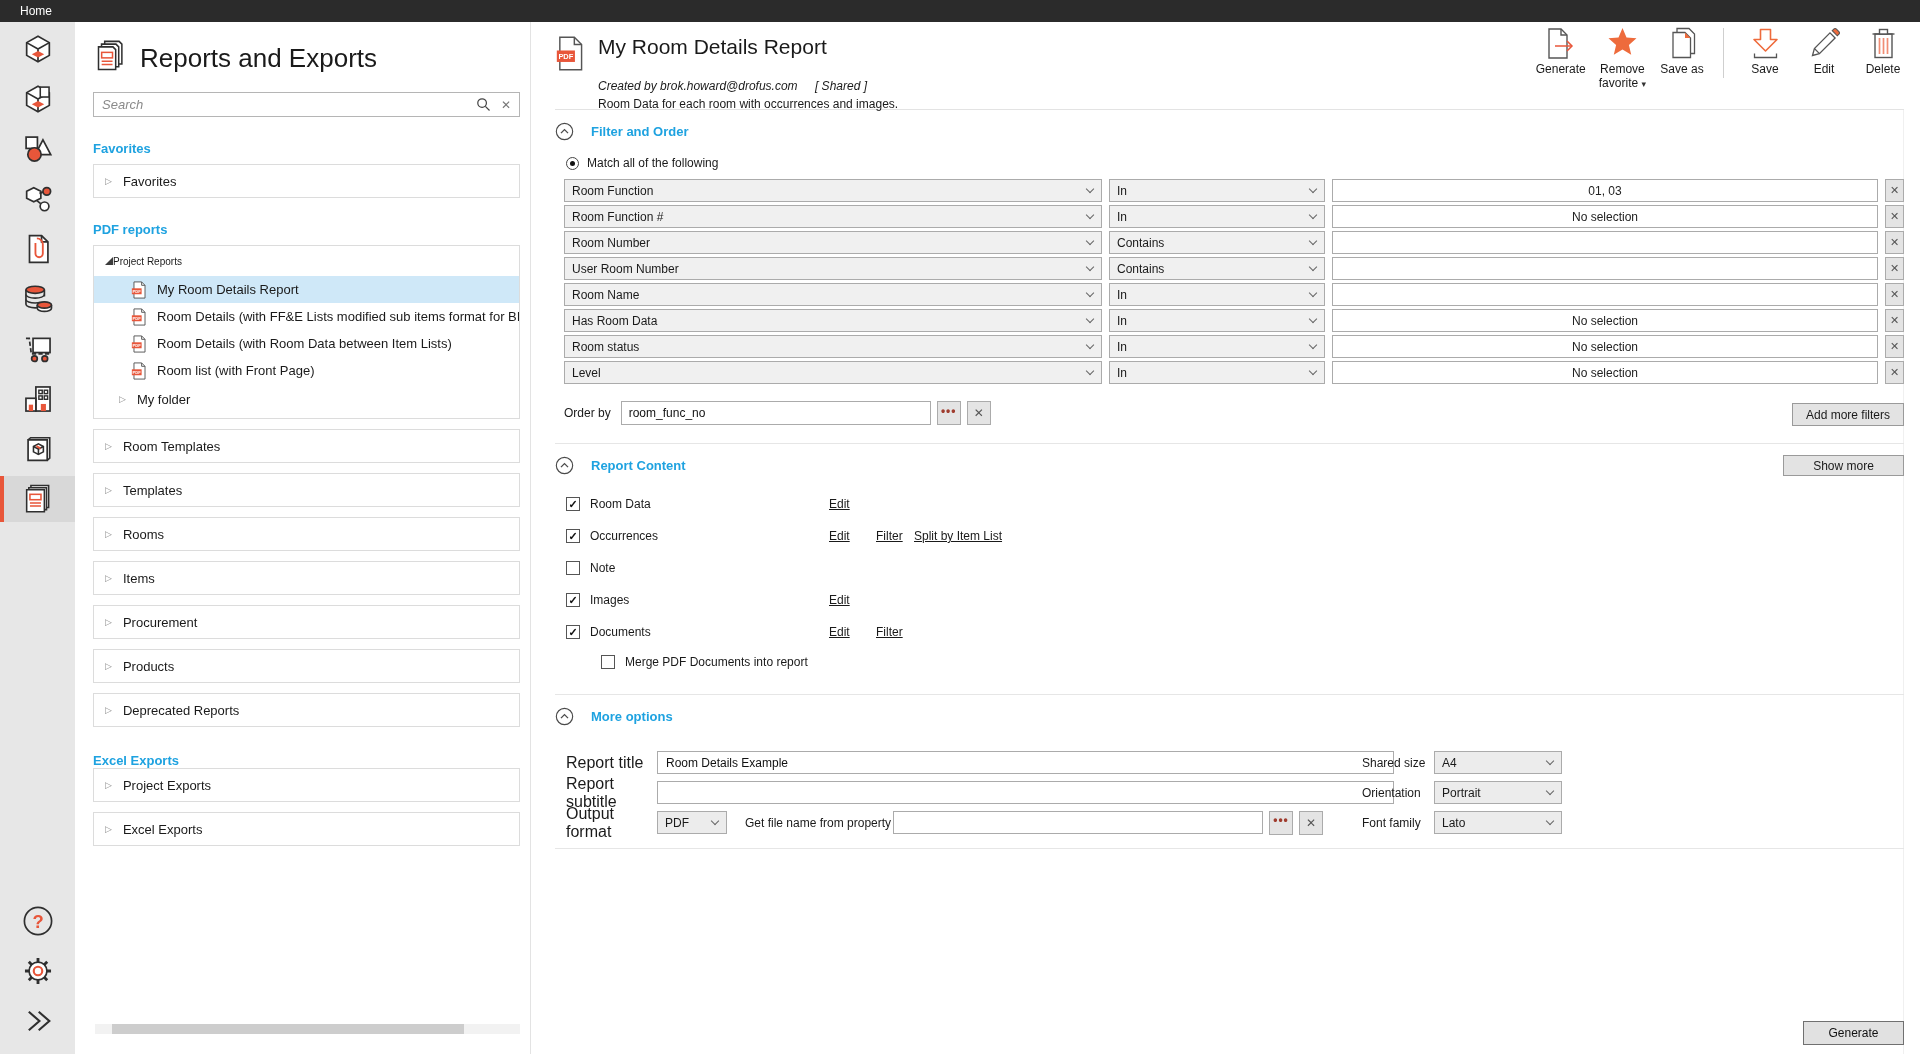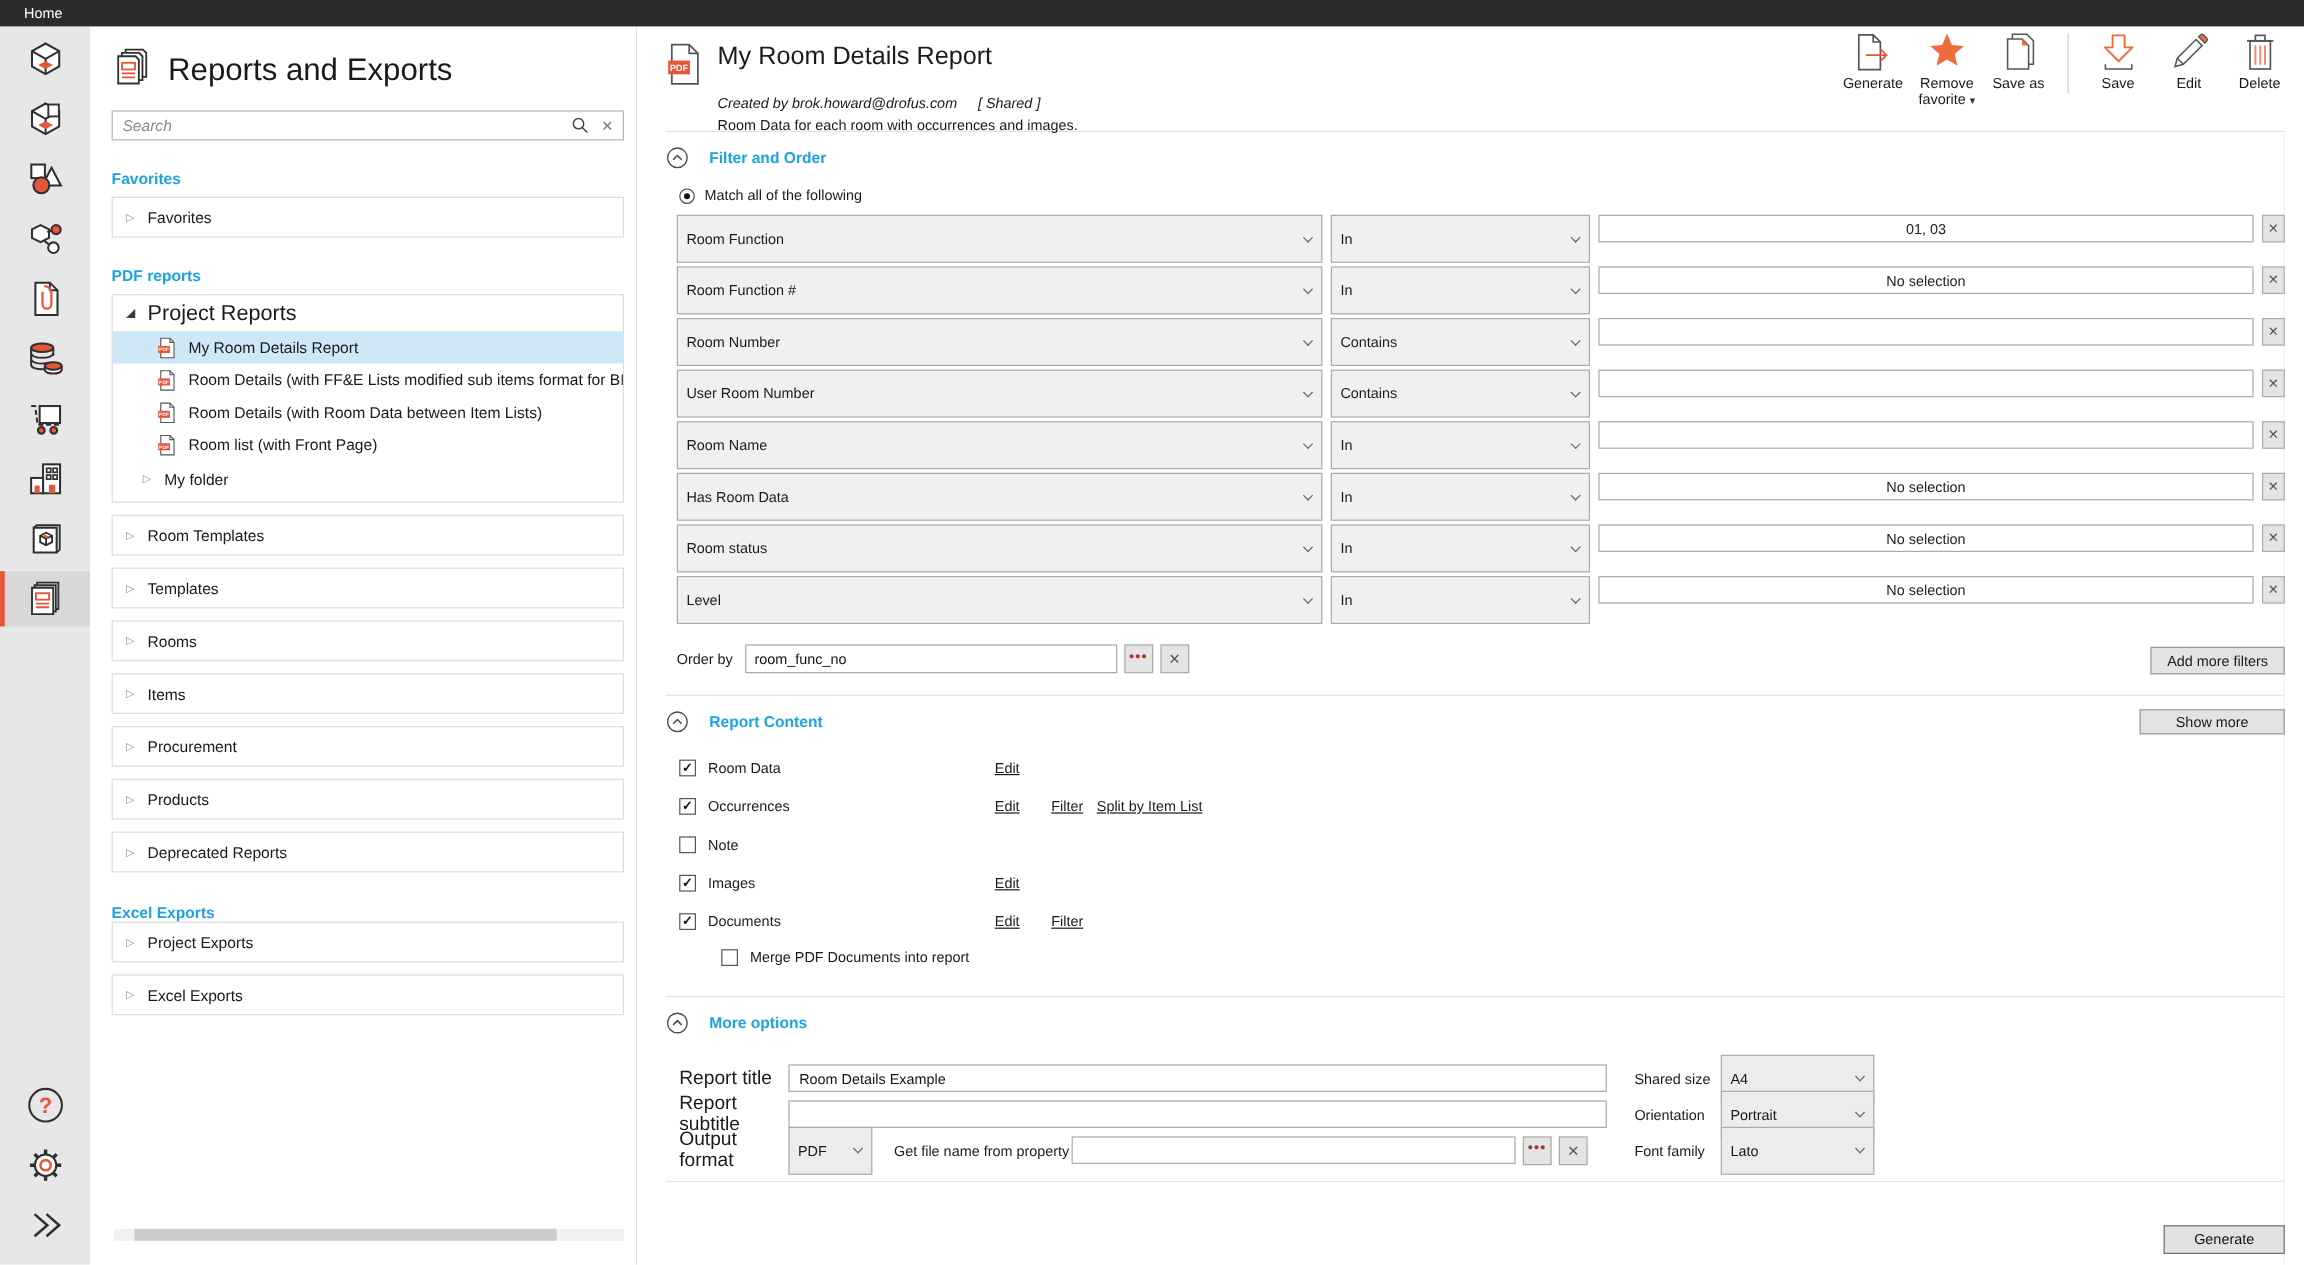--- a/index.html
+++ b/index.html
@@ -33,21 +33,21 @@
   .search-box input::placeholder{color:#8a8a8a;font-style:italic}
   .sb-icon{display:flex;align-items:center;cursor:pointer}
   .sb-x{color:#777;font-size:12px;cursor:pointer;padding:0 2px}
   .tree-header{color:#1ea2e0;font-weight:bold;font-size:13px;margin:24px 0 8px}
   .tree-box{border:1px solid #dcdcdc;background:#fff}
   .tree-box.group{margin-top:10px}
   .group-row{height:32px;display:flex;align-items:center;gap:11px;padding:0 11px;font-size:13px;cursor:pointer}
   .tri{color:#8f8f8f;font-size:9px;flex:0 0 auto}
   .tri-exp{width:8px;height:8px;background:#3c3c3c;clip-path:polygon(100% 0,100% 100%,0 100%);flex:0 0 auto}
   .pr-box{padding-bottom:4px}
-  .pr-head{height:30px;display:flex;align-items:center;gap:10px;padding:0 11px;font-size:18px;cursor:pointer}
+  .pr-head{height:30px;display:flex;align-items:center;padding:0 11px;font-size:10px;cursor:pointer}
   .pr-child{height:27px;display:flex;align-items:center;gap:9px;padding-left:37px;font-size:13px;
     white-space:nowrap;overflow:hidden;cursor:pointer}
   .pr-child.selected{background:#cfe8f8}
   .pr-child svg{width:17px;height:20px;flex:0 0 auto}
   .folder-row{height:30px;display:flex;align-items:center;gap:11px;padding-left:25px;font-size:13px;cursor:pointer}
   .tree-scrollbar{position:absolute;left:20px;right:10px;bottom:20px;height:10px;background:#f2f2f2}
   .tree-scroll-thumb{position:absolute;left:17px;width:352px;top:0;bottom:0;background:#cdcdcd;cursor:grab}
 
   
   .main{position:absolute;left:531px;top:22px;right:0;bottom:0;background:#fff}
@@ -71,21 +71,21 @@
   .section-header{display:flex;align-items:center;gap:17px}
   .collapse-btn{cursor:pointer;display:flex}
   .collapse-btn svg{width:19px;height:19px;display:block}
   .sh-title{color:#1ea2e0;font-weight:bold;font-size:13px}
 
   .radio-row{margin:15px 0 0 11px;display:flex;align-items:center;gap:8px;font-size:12px}
   .radio{width:13px;height:13px;border:1px solid #444;border-radius:50%;position:relative;background:#fff;cursor:pointer;flex:0 0 auto}
   .radio::after{content:"";position:absolute;left:3px;top:3px;width:5px;height:5px;border-radius:50%;background:#111}
 
   .filter-grid{margin:9px 0 0 9px;display:grid;grid-template-columns:538px 216px 1fr 19px;gap:3px 7px}
-  .dd{height:40px;background:#f0f0f0;border:1px solid #ababab;display:flex;align-items:center;
+  .dd{height:23px;background:#f0f0f0;border:1px solid #ababab;display:flex;align-items:center;
     padding:0 6px 0 7px;cursor:pointer;font-size:12px}
   .dd-text{flex:1;white-space:nowrap;overflow:hidden}
   .chev{width:6px;height:6px;border-right:1px solid #666;border-bottom:1px solid #666;
     transform:rotate(45deg);margin:-3px 2px 0 4px;flex:0 0 auto}
   .val{height:23px;border:1px solid #ababab;background:#fff;display:flex;align-items:center;
     justify-content:center;font-size:12px;cursor:text;color:#222}
   .xbtn{height:23px;width:19px;background:#e4e4e4;border:1px solid #ababab;color:#555;font-size:11px;
     display:flex;align-items:center;justify-content:center;cursor:pointer;font-family:inherit}
 
   .order-row{margin:17px 0 0 9px;display:flex;align-items:center}
@@ -103,21 +103,21 @@
   .chk{width:14px;height:14px;border:1px solid #555;background:#fff;display:flex;align-items:center;
     justify-content:center;font-size:11px;font-weight:bold;color:#111;cursor:pointer;line-height:1;flex:0 0 auto}
   .chk-label{margin-left:10px;font-size:12px}
   .lnk{position:absolute;font-size:12px;text-decoration:underline;cursor:pointer;color:#1a1a1a;white-space:nowrap}
   .merge-row{margin-left:46px;height:28px;display:flex;align-items:center}
 
   .opt-row{position:relative;height:23px;margin:7px 0 0 11px;display:flex;align-items:center}
   .opt-row.first{margin-top:25px}
   .opt-label{width:91px;font-size:16px;flex:0 0 auto}
   .opt-input{height:23px;border:1px solid #ababab;padding:0 8px;font-size:12px;font-family:inherit;color:#111}
-  .w-long{width:682px}
+  .w-long{width:737px}
   .dd.sel{background:#ececec}
   .dd.w-sm{width:128px}
   .dd.w-fmt{width:70px}
   .opt-right{position:absolute;left:796px;top:0;height:23px;display:flex;align-items:center}
   .opt-label2{width:72px;font-size:12px;flex:0 0 auto}
   .fn-label{margin-left:18px;width:148px;font-size:12px;flex:0 0 auto}
   .fn-input{width:370px}
 
   .gen-btn{position:absolute;right:16px;bottom:9px;width:101px;height:24px;background:#e1e1e1;
     border:1px solid #707070;font-size:12px;font-family:inherit;cursor:pointer;color:#111}

